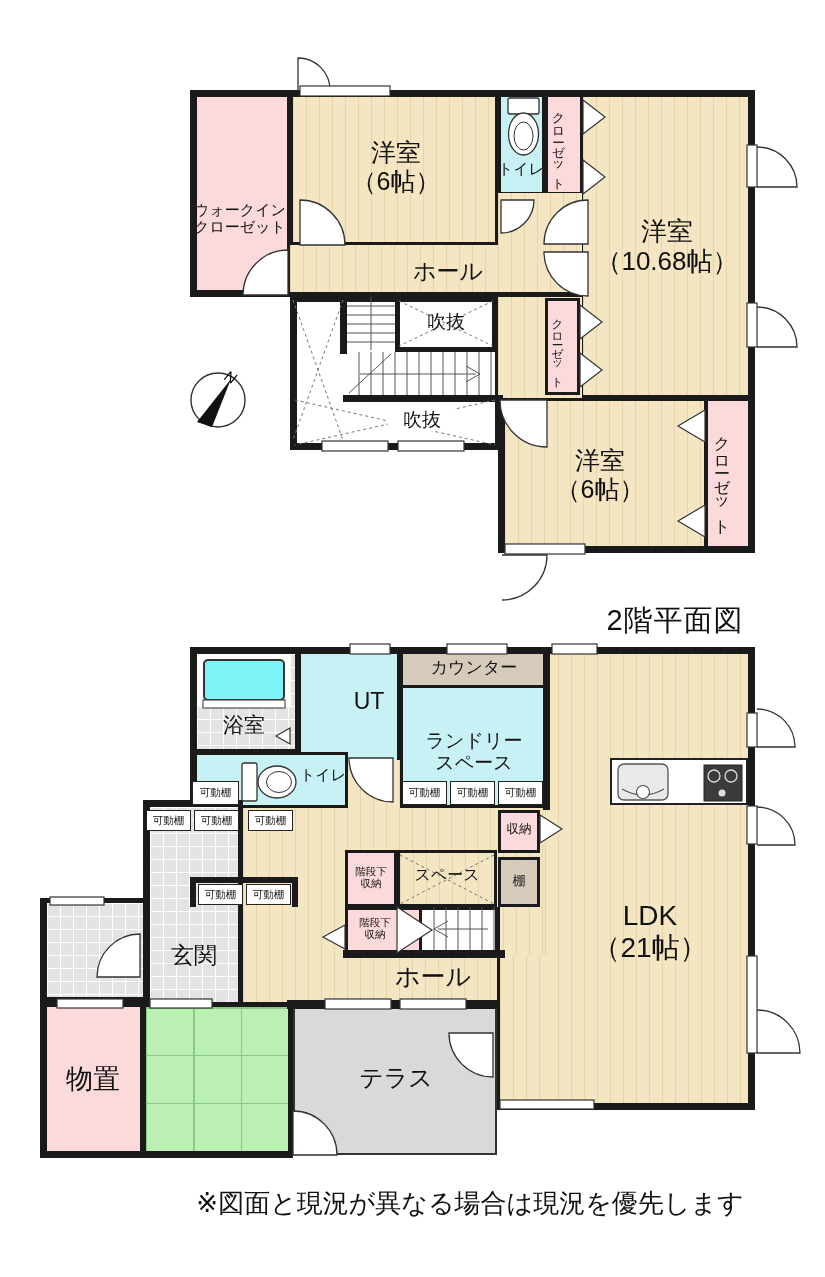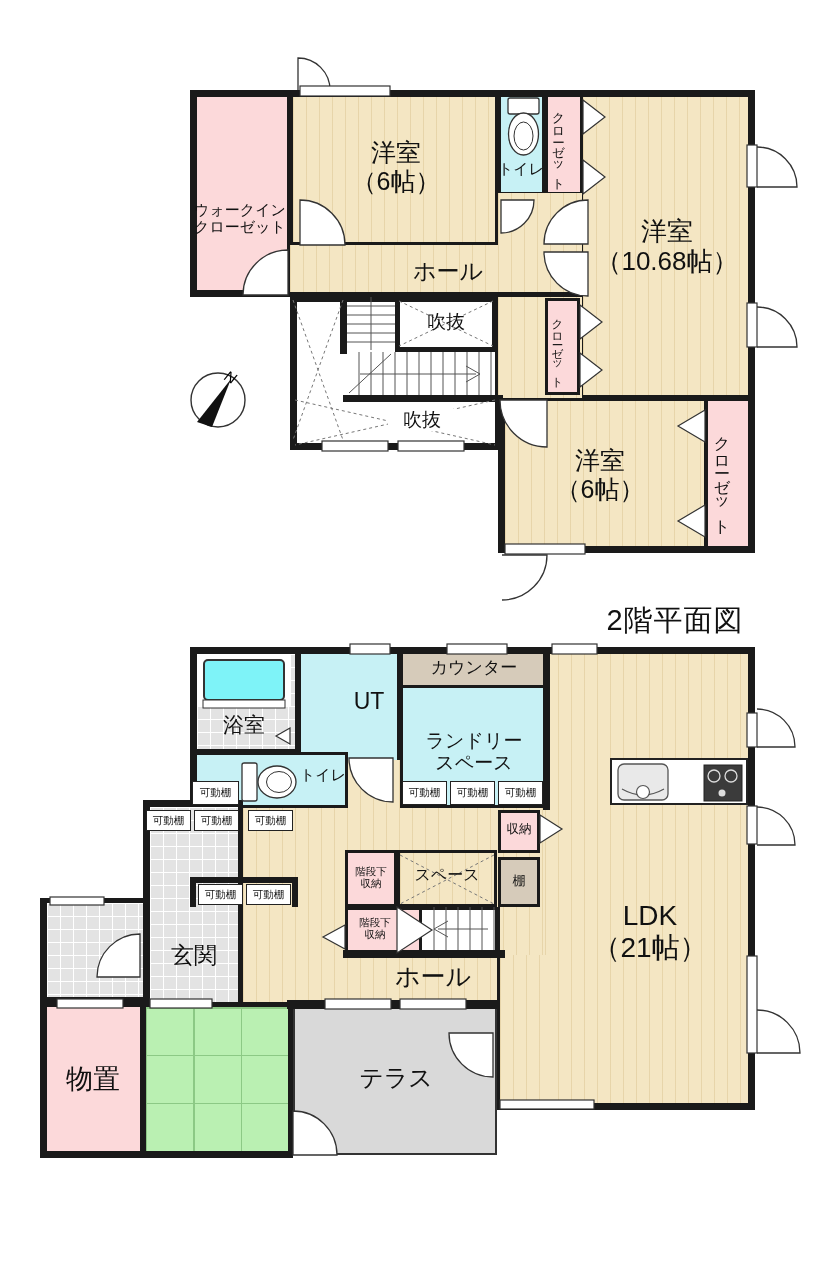--- a/index.html
+++ b/index.html
@@ -231,13 +231,14 @@
   <div class="lbl" style="left:399px;top:866px;width:96px;font-size:16px;">スペース</div>
   <div class="lbl" style="left:347px;top:916px;width:56px;font-size:10.5px;">階段下
 収納</div>
   <div class="lbl" style="left:150px;top:942px;width:88px;font-size:23px;">玄関</div>
   <div class="lbl" style="left:368px;top:962px;width:130px;font-size:25px;">ホール</div>
   <div class="lbl" style="left:562px;top:900px;width:176px;font-size:28px;">LDK
 （21帖）</div>
   <div class="lbl" style="left:53px;top:1066px;width:80px;font-size:27px;font-family:Liberation Mono, monospace;">物置</div>
   <div class="lbl" style="left:328px;top:1064px;width:136px;font-size:24px;">テラス</div>
 
+  <div class="lbl" style="left:160px;top:1188px;width:620px;font-size:26px;">※図面と現況が異なる場合は現況を優先します</div>
 </div>
 
 </body></html>

